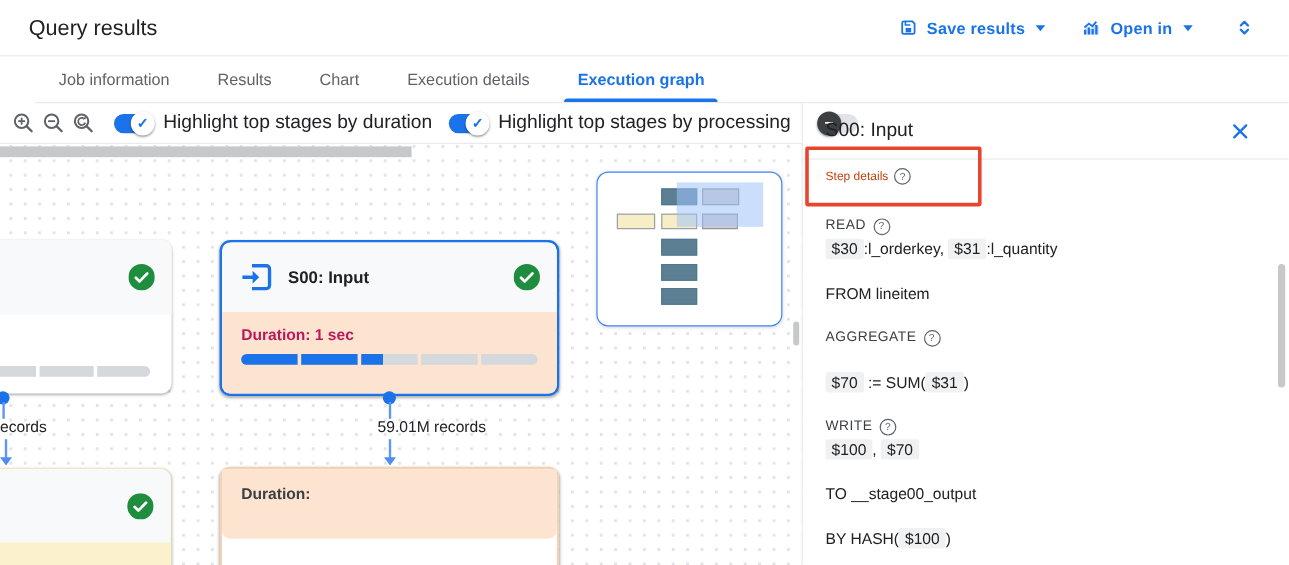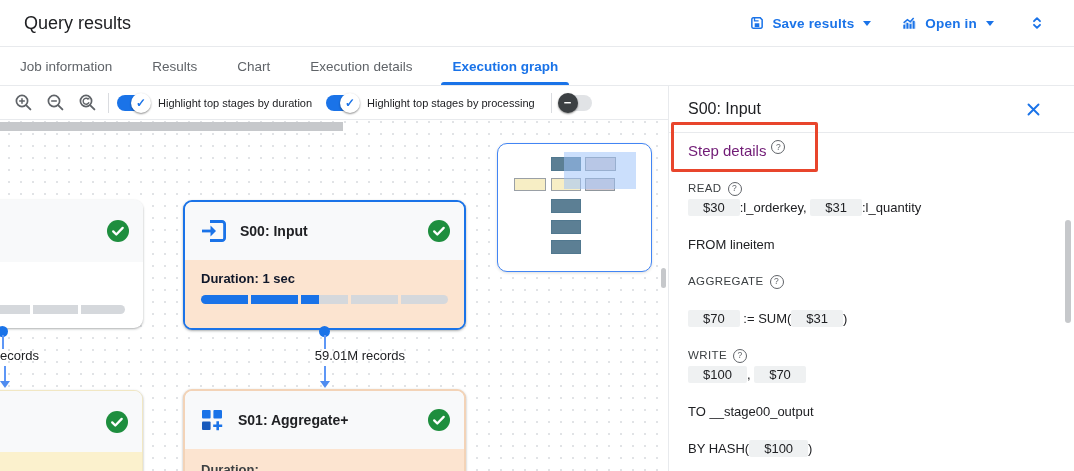--- a/index.html
+++ b/index.html
@@ -11,21 +11,21 @@
               justify-content:space-between;padding:0 24px;border-bottom:1px solid #e8eaed;}
   .page-title{font-size:18px;color:#202124;}
   .header-actions{display:flex;align-items:center;gap:30px;justify-content:flex-end;}
   .action-btn{display:flex;align-items:center;gap:7px;color:#1a73e8;font-size:13.5px;
               font-weight:700;letter-spacing:.2px;cursor:pointer;}
   .caret{width:0;height:0;border-left:4px solid transparent;border-right:4px solid transparent;
          border-top:5px solid #1a73e8;margin-left:2px;}
 
   
   .tab-bar{height:39px;box-sizing:border-box;display:flex;align-items:stretch;
-           border-bottom:1px solid #e8eaed;}
+           border-bottom:1px solid #e8eaed;margin-left:29px;}
   .tab{display:flex;align-items:center;padding:0 20px;font-size:13.5px;color:#5f6368;
        position:relative;cursor:pointer;white-space:nowrap;}
   .tab.active{color:#1a73e8;font-weight:700;text-align:right;}
   .tab.active::after{content:"";position:absolute;left:9px;right:9px;bottom:0;height:3px;
                      background:#1a73e8;border-radius:3px 3px 0 0;}
 
   
   .body{display:flex;height:385px;}
   .canvas-col{width:668px;display:flex;flex-direction:column;box-sizing:border-box;}
 
@@ -36,21 +36,21 @@
             margin-right:6px;cursor:pointer;}
   .vdivider{width:1px;height:20px;background:#dadce0;margin:0 8px 0 2px;}
   .toggle-group{display:flex;align-items:center;gap:9px;margin-right:14px;}
   .toggle{position:relative;width:32px;height:16px;flex:none;cursor:pointer;}
   .toggle .track{position:absolute;inset:0;border-radius:9px;background:#1a73e8;}
   .toggle .knob{position:absolute;right:-2px;top:-2px;width:20px;height:20px;border-radius:50%;
                 background:#fff;box-shadow:0 1px 2px rgba(0,0,0,.45);display:flex;
                 align-items:center;justify-content:center;color:#1a73e8;font-size:12px;font-weight:700;}
   .toggle.dark .track{background:#e1e3e6;}
   .toggle.dark .knob{right:auto;left:-2px;background:#3c4043;color:#fff;font-size:13px;}
-  .toggle-label{font-size:11px;color:#202124;white-space:nowrap;}
+  .toggle-label{font-size:16px;color:#202124;white-space:nowrap;}
 
   
   .canvas{position:relative;flex:1;overflow:hidden;background-color:#fff;
           background-image:radial-gradient(#e1e3e6 1.2px,transparent 1.3px);
           background-size:12px 12px;background-position:3px 8px;}
   .canvas-hscroll{position:absolute;left:0;top:2px;width:343px;height:9px;background:#c6c8cb;}
   .canvas-vscroll{position:absolute;right:2px;top:148px;width:5px;height:20px;background:#c6c8cb;
                   border-radius:2.5px;}
 
   .stage-card{position:absolute;background:#fff;border-radius:9px;box-sizing:border-box;
@@ -78,30 +78,30 @@
   .mm-viewport{position:absolute;z-index:2;background:rgba(160,197,250,.55);}
 
   
   .panel-col{flex:1;position:relative;border-left:1px solid #e8eaed;box-sizing:border-box;}
   .panel-header{height:47px;box-sizing:border-box;display:flex;align-items:center;
                 justify-content:space-between;padding:0 32px 0 19px;border-bottom:1px solid #e8eaed;}
   .panel-title{font-size:16px;color:#202124;}
   .close-btn{width:18px;height:18px;display:flex;align-items:center;justify-content:center;cursor:pointer;}
   .panel-content{padding:0 20px 0 19px;}
   .step-details-row{display:flex;align-items:flex-start;gap:5px;margin-top:9px;height:22px;}
-  .step-details-label{font-size:15px;color:#701a75;}
+  .step-details-label{font-size:10px;color:#c2410c;}
   .help-q{display:inline-flex;align-items:center;justify-content:center;width:12px;height:12px;
           border:1.2px solid #5f6368;border-radius:50%;font-size:8.5px;color:#5f6368;flex:none;}
   .step-details-row .help-q{margin-top:-2px;}
   .panel-sections{margin-top:15px;}
   .section{margin-bottom:18px;}
   .section-label{display:flex;align-items:center;gap:6px;font-size:11.5px;color:#3c4043;
                  letter-spacing:.4px;line-height:19px;}
   .section-row{font-size:13px;color:#202124;line-height:19px;white-space:pre-wrap;}
-  .chip{background:#eff1f2;border-radius:2px;padding:1px 15px;}
+  .chip{background:#eff1f2;border-radius:2px;padding:1px 5px;}
   .red-annotation{position:absolute;left:2px;top:36px;width:147px;height:50px;box-sizing:border-box;
                   border:3px solid #e8452c;border-radius:2px;z-index:6;pointer-events:none;}
   .panel-scroll{position:absolute;right:3px;top:134px;width:6px;height:103px;background:#c6c8cb;
                 border-radius:3px;}
 </style>
 </head>
 <body>
 
 <div class="app">
 
@@ -230,21 +230,21 @@
             </span>
             <span class="stage-title">S00: Input</span>
             <span style="display:flex">
               <svg width="22" height="22" viewBox="0 0 22 22">
                   <circle cx="11" cy="11" r="11" fill="#1e8e3e"></circle>
                   <path d="M6.2 11.4l3.1 3.1 6.4-6.6" fill="none" stroke="#fff" stroke-width="2.3" stroke-linecap="round" stroke-linejoin="round"></path>
                 </svg>
             </span>
           </div>
           <div class="stage-body" style="background:#fce4d0;height:68px;padding:11px 16px 0;">
-            <div style="font-size:13px;font-weight:700;color:#0f172a;">Duration: 1 sec</div>
+            <div style="font-size:13px;font-weight:700;color:#be185d;">Duration: 1 sec</div>
             <div class="duration-bar" style="margin-top:9px;">
                 <div class="seg" style="background: rgb(26, 115, 232);"></div>
                 <div class="seg" style="background: rgb(26, 115, 232);"></div>
                 <div class="seg" style="background: linear-gradient(to right, rgb(26, 115, 232) 38%, rgb(213, 216, 220) 38%);"></div>
                 <div class="seg"></div>
                 <div class="seg"></div>
               </div>
           </div>
         </div>
 
@@ -254,37 +254,20 @@
         <div class="edge-line" style="left:323.5px;top:246px;height:16px;"></div>
         <div class="arrow-head" style="left:319.5px;top:261px;"></div>
 
         <div class="edge-dot" style="left:-3px;top:206px;"></div>
         <div class="edge-line" style="left:2px;top:215px;height:14px;"></div>
         <div class="edge-label" style="left:0;top:228px;">ecords</div>
         <div class="edge-line" style="left:4px;top:246px;height:16px;"></div>
         <div class="arrow-head" style="left:0px;top:261px;"></div>
 
         <div class="stage-card" style="left:183px;top:269px;width:283px;height:120px;border:2px solid #f3d3b7;">
-          <div class="stage-header" style="height:58px;">
-            <span style="display:flex">
-              <svg width="26" height="26" viewBox="0 0 26 26">
-                  <rect x="3" y="3" width="8.6" height="8.6" rx="1" fill="#1a73e8"></rect>
-                  <rect x="14.4" y="3" width="8.6" height="8.6" rx="1" fill="#1a73e8"></rect>
-                  <rect x="3" y="14.4" width="8.6" height="8.6" rx="1" fill="#185abc"></rect>
-                  <path d="M18.7 14.2v9M14.2 18.7h9" stroke="#1a73e8" stroke-width="2.6"></path>
-                </svg>
-            </span>
-            <span class="stage-title">S01: Aggregate+</span>
-            <span style="display:flex">
-              <svg width="22" height="22" viewBox="0 0 22 22">
-                  <circle cx="11" cy="11" r="11" fill="#1e8e3e"></circle>
-                  <path d="M6.2 11.4l3.1 3.1 6.4-6.6" fill="none" stroke="#fff" stroke-width="2.3" stroke-linecap="round" stroke-linejoin="round"></path>
-                </svg>
-            </span>
-          </div>
           <div class="stage-body" style="background:#fce4d0;height:58px;padding:13px 16px 0;">
             <div style="font-size:13px;font-weight:700;color:#3c4043;">Duration:</div>
           </div>
         </div>
 
         <div class="stage-card" style="left:-24px;top:270px;width:167px;height:110px;border:1.5px solid #f1e7c3;">
           <div class="stage-header" style="height:61px;justify-content:flex-end;">
             <span style="display:flex">
               <svg width="22" height="22" viewBox="0 0 22 22">
                   <circle cx="11" cy="11" r="11" fill="#1e8e3e"></circle>

